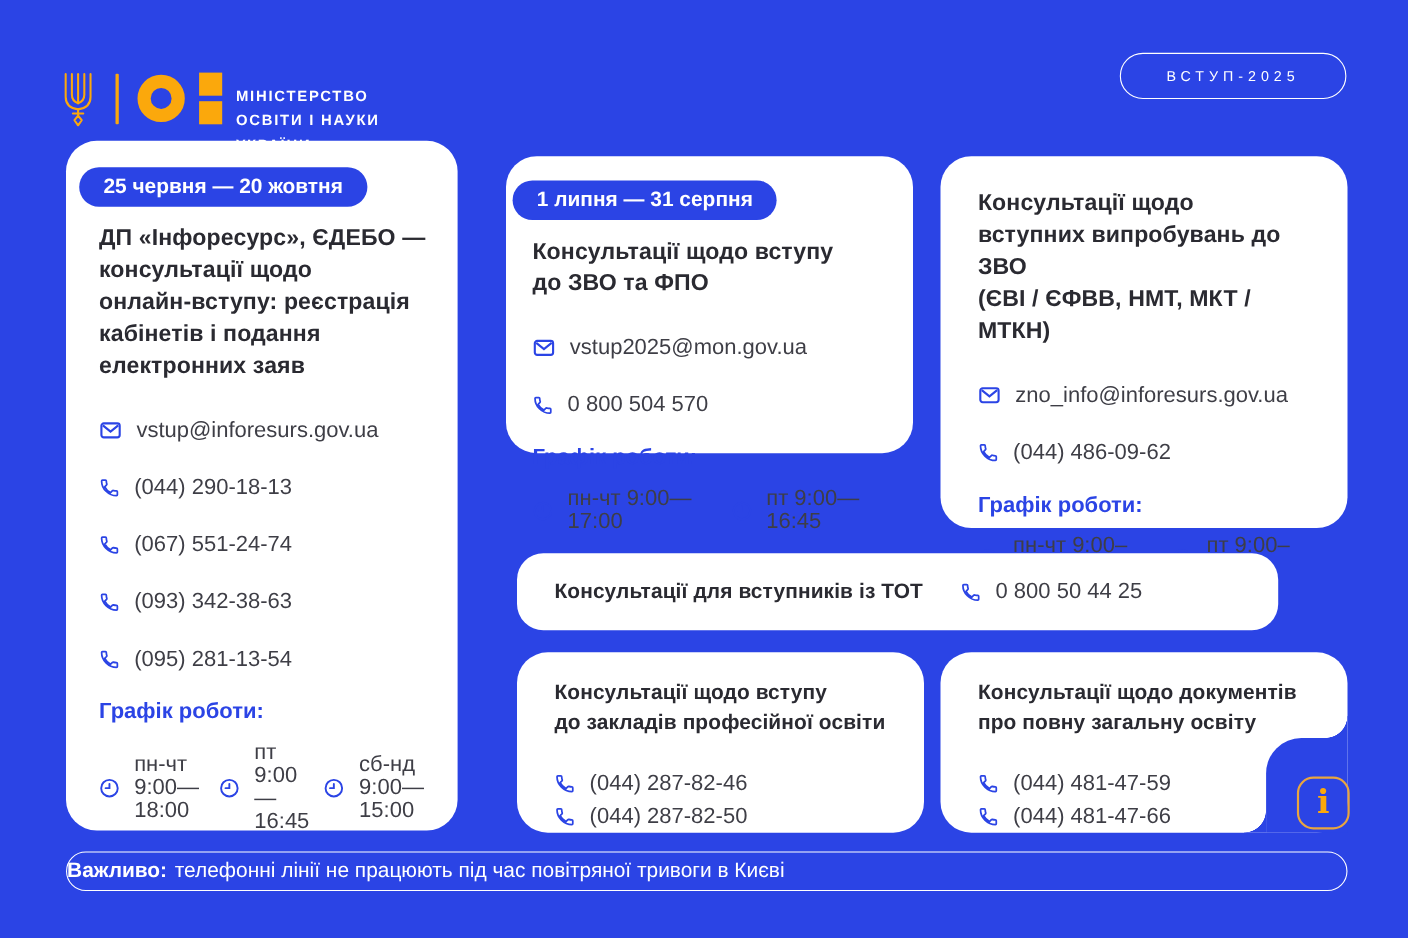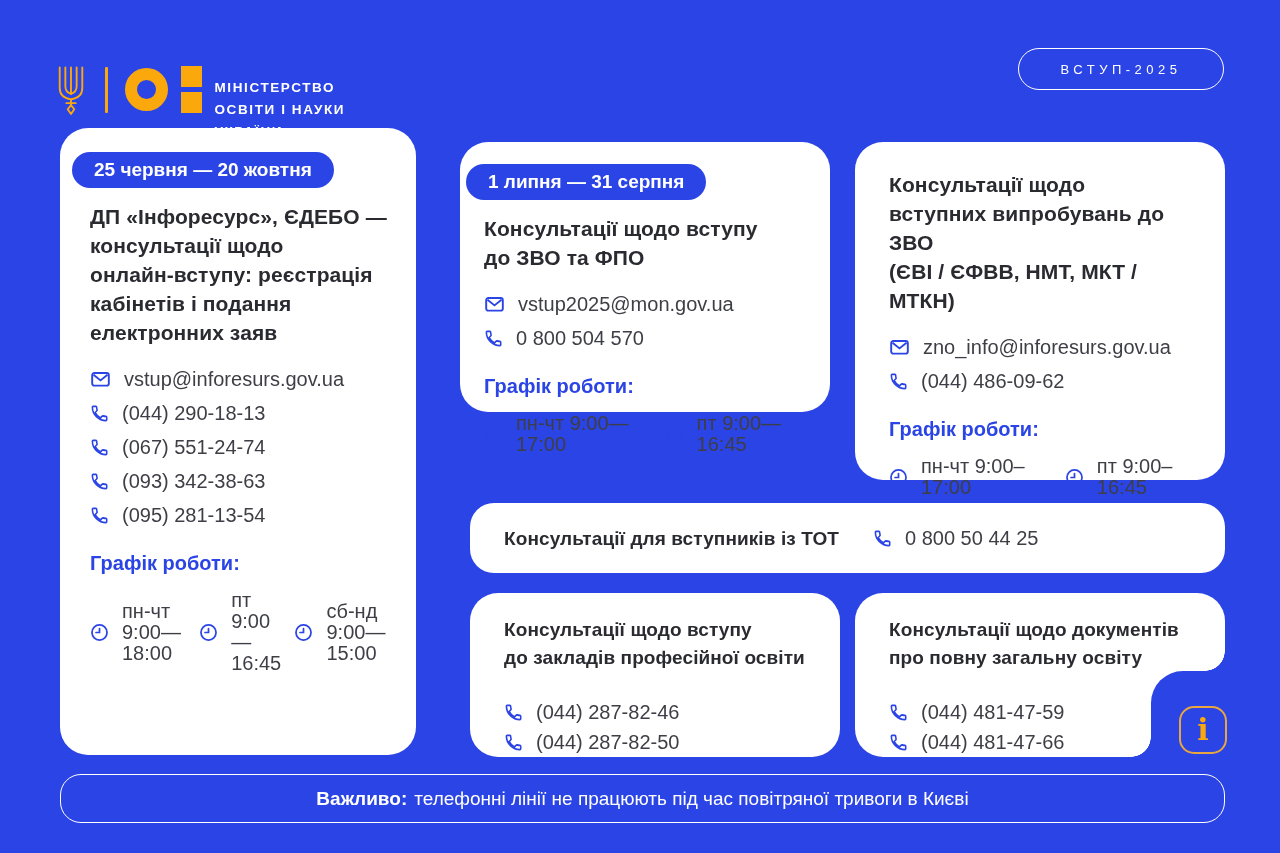--- a/index.html
+++ b/index.html
@@ -49,36 +49,36 @@
     color:#fff;font-size:13px;letter-spacing:4.5px;background:transparent;
   }
 
   
   .card{
     position:absolute;background:var(--card);border-radius:28px;
   }
   #card-inforesurs{left:60px;top:128px;width:356px;height:627px;padding:24px 24px 0 30px;}
   #card-zvo      {left:460px;top:142px;width:370px;height:270px;padding:22px 22px 0 24px;}
   #card-exams    {left:855px;top:142px;width:370px;height:338px;padding:28px 22px 0 34px;}
-  #card-tot      {left:470px;top:503px;width:755px;height:70px;border-radius:24px;
+  #card-tot      {left:470px;top:503px;width:692px;height:70px;border-radius:24px;
                   display:flex;align-items:center;padding:0 28px 0 34px;}
   #card-vocational{left:470px;top:593px;width:370px;height:164px;padding:23px 22px 0 34px;}
   #card-documents{left:855px;top:593px;width:370px;height:164px;padding:23px 22px 0 34px;}
 
   .date-badge{
     display:inline-block;background:var(--blue);color:#fff;
     font-weight:700;font-size:19px;line-height:1;
     padding:8px 22px 9px;border-radius:18px;margin-left:-18px;
   }
   .card-title{
     color:var(--ink);font-weight:700;font-size:21px;line-height:29px;
     margin-top:14px;letter-spacing:.1px;
   }
   .card-title.no-badge{margin-top:0;}
-  .contact-list{margin-top:22px;display:flex;flex-direction:column;gap:13px;}
+  .contact-list{margin-top:34px;display:flex;flex-direction:column;gap:31px;}
   .row{
     display:flex;align-items:center;gap:13px;
     color:var(--body);font-size:20px;line-height:21px;
   }
   .row .ic{color:var(--blue);display:flex;align-items:center;flex:none;}
   .schedule-title{
     margin-top:26px;color:var(--blue);font-weight:600;font-size:20px;
   }
   .schedule-list{margin-top:15px;display:flex;flex-direction:row;gap:13px;}
 
@@ -108,23 +108,23 @@
     position:absolute;right:-2px;bottom:3px;width:48px;height:48px;
     border:2px solid #E9A53F;border-radius:15px;background:transparent;
     display:flex;align-items:center;justify-content:center;
     color:var(--yellow);
     font-family:"DejaVu Serif",serif;font-weight:700;font-size:30px;line-height:1;
     cursor:pointer;
   }
 
   
   .footer-bar{
-    position:absolute;left:60px;top:774px;width:1165px;height:49px;
+    position:absolute;left:60px;top:774px;width:1165px;height:36px;
     border:1.5px solid #fff;border-radius:21px;
-    display:flex;align-items:center;justify-content:center;
+    display:flex;align-items:center;justify-content:flex-start;
     color:#fff;font-size:19px;
   }
   .footer-bold{font-weight:700;}
   .footer-rest{margin-left:7px;font-weight:400;}
 
   svg{display:block;}
 </style>
 </head>
 <body>
 

